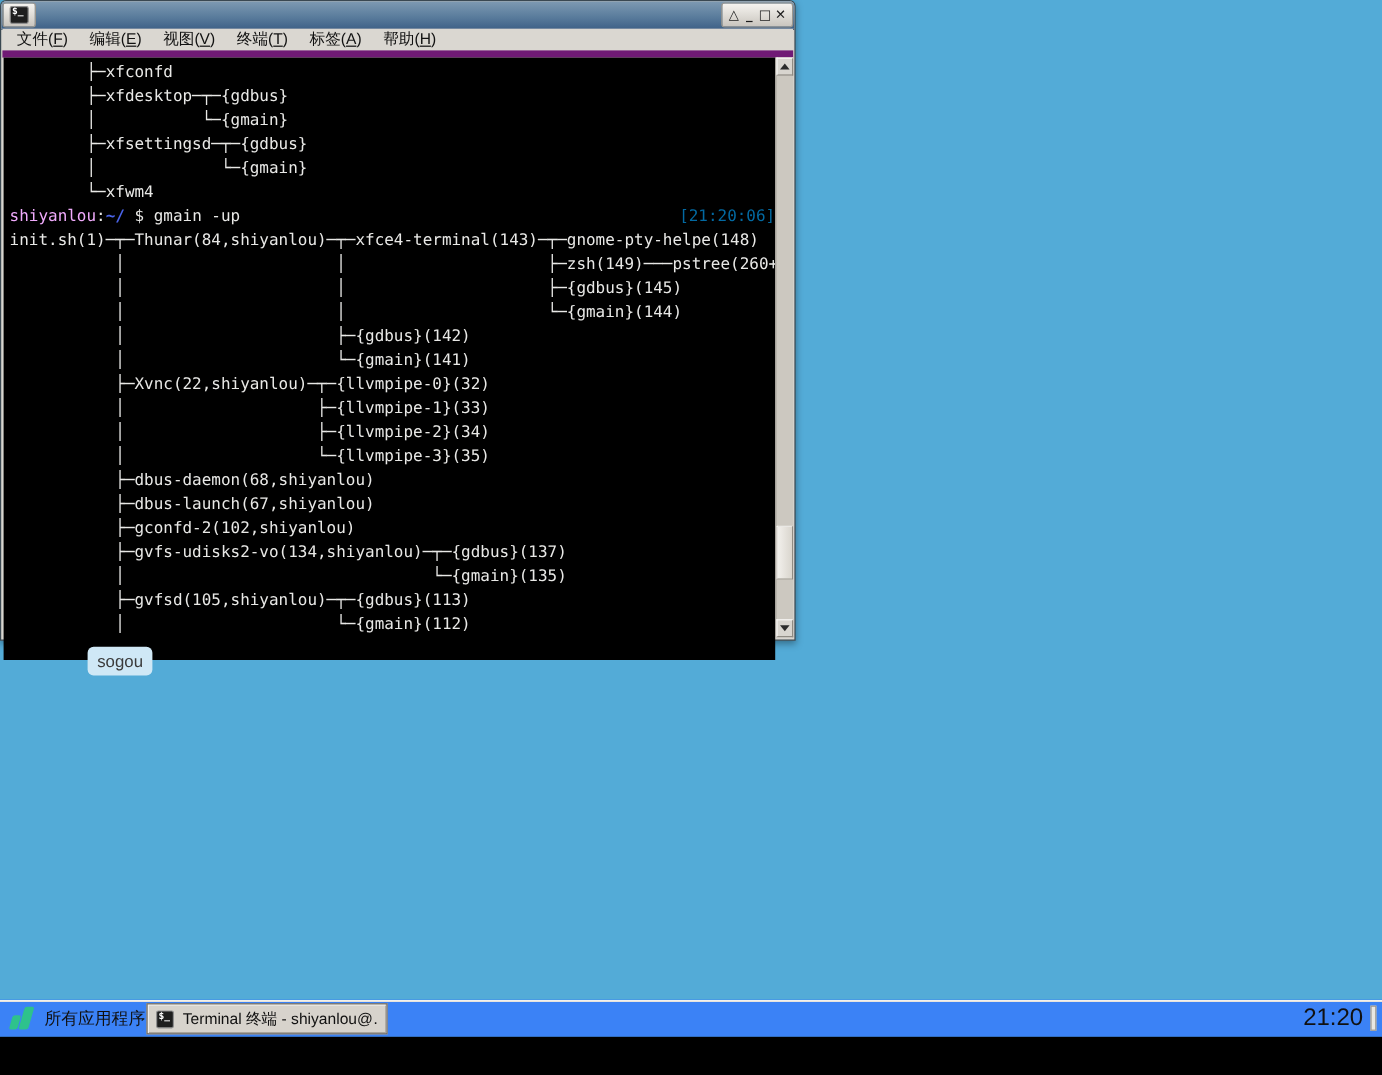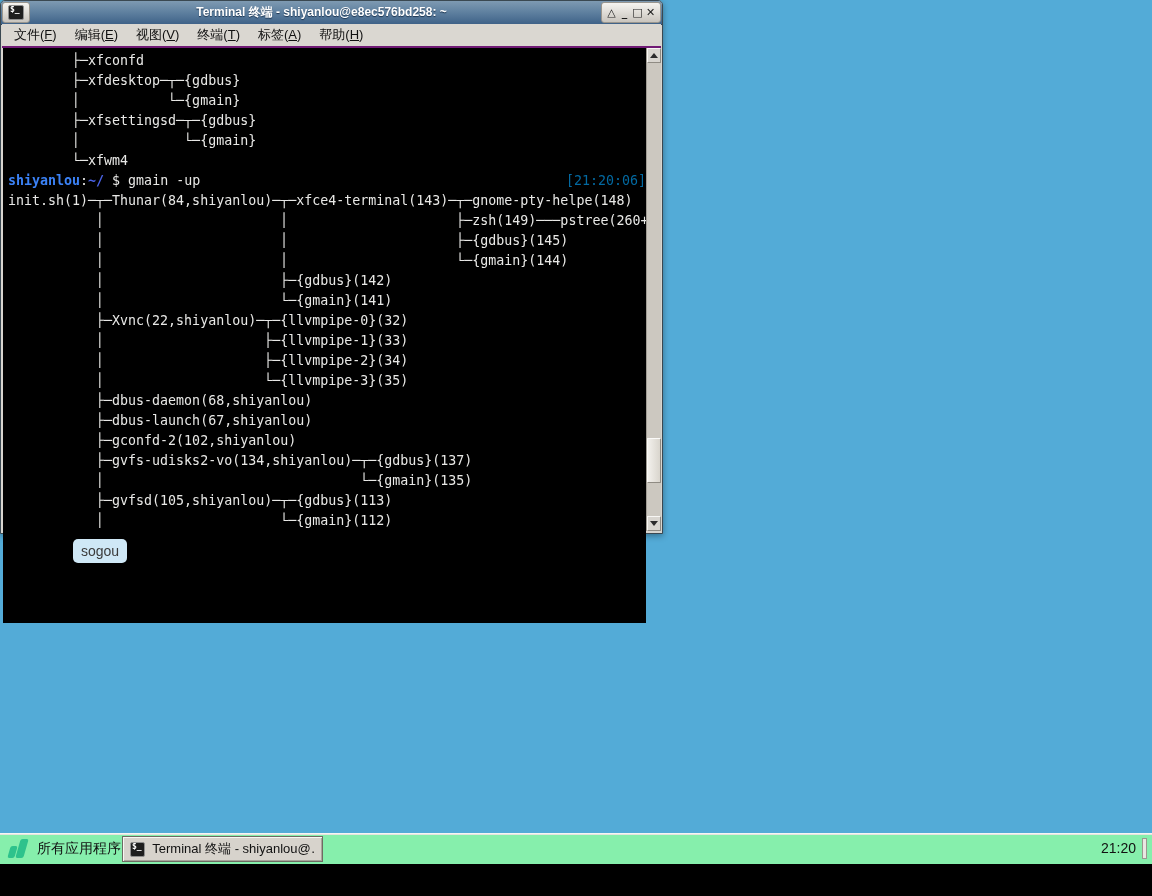--- a/index.html
+++ b/index.html
@@ -45,36 +45,36 @@
     background:linear-gradient(#f6f4f0,#c9c5be);
     border:1px solid #9a968e;border-radius:3px;box-sizing:border-box;
     display:flex;align-items:center;padding:0 4px;gap:2px;
   }
   .win-btn{
     width:11px;height:19px;border:none;background:transparent;padding:0;
     font:bold 11px/19px "DejaVu Sans",sans-serif;color:#1b1b1b;text-align:center;cursor:default;
   }
   .menubar{
     position:absolute;left:1px;right:1px;top:23px;height:24px;
-    background:#dad7d1;border-bottom:2px solid #701a75;
+    background:#dad7d1;border-bottom:6px solid #701a75;
     display:flex;align-items:center;padding-left:12px;box-sizing:border-box;
   }
   .menu-item{font-size:13px;color:#111;margin-right:18px;white-space:nowrap;}
   .menu-item .accel{text-decoration:underline;}
 
   
   .screen{
-    position:absolute;left:2px;top:47px;width:643px;height:575px;
+    position:absolute;left:2px;top:47px;width:643px;height:502px;
     background:#000;overflow:hidden;
     font:13.3px/20px "DejaVu Sans Mono",monospace;color:#e8e8e6;
     padding:3px 0 0 5px;box-sizing:border-box;
   }
   .screen pre{margin:0;font:inherit;white-space:pre;}
   .prompt-line{display:flex;height:20px;white-space:pre;width:638px;}
-  .prompt-user{color:#3b82f6;font-weight:bold;}
+  .prompt-user{color:#f0abfc;font-weight:normal;}
   .prompt-sep{color:#e8e8e6;}
   .prompt-path{color:#4a63e7;font-weight:bold;}
   .prompt-cmd{color:#e8e8e6;}
   .prompt-time{margin-left:auto;color:#0369a1;}
 
   
   .scrollbar{
     position:absolute;right:1px;top:47px;width:15px;height:483px;
     background:#ccc8c0;border-left:1px solid #a09c94;box-sizing:border-box;
   }
@@ -97,60 +97,59 @@
   
   .sogou{
     position:absolute;left:38px;top:539px;height:24px;padding:0 8px;
     background:#cfe8f6;border-radius:5px;
     font-size:14px;color:#3b3b3b;line-height:24px;margin-left:35px;
   }
 
   
   .taskbar{
     position:absolute;left:0;top:833px;width:1152px;height:31px;
-    background:#86efac;box-shadow:inset 0 1px 0 #f6f5f2,inset 0 2px 0 #e6e4df;
+    background:#3b82f6;box-shadow:inset 0 1px 0 #f6f5f2,inset 0 2px 0 #e6e4df;
   }
   .apps-button{
     position:absolute;left:0;top:0;height:31px;display:flex;align-items:center;
     padding:0 10px 0 6px;gap:8px;
   }
   .logo{position:relative;width:23px;height:25px;}
   .logo .leaf1{position:absolute;left:3px;top:10px;width:7px;height:12px;background:#2ec28c;transform:skewX(-16deg);border-radius:2px;}
   .logo .leaf2{position:absolute;left:12px;top:3px;width:8px;height:19px;background:#2ec28c;transform:skewX(-16deg);border-radius:2px;}
   .apps-label{font-size:14px;color:#111;}
   .task-button{
     position:absolute;left:122px;top:3px;width:201px;height:26px;
     background:#d7d3cc;border:1px solid #6e6a63;
     box-shadow:inset 1px 1px 0 #f8f7f4,inset -1px -1px 0 #a8a49c;
     box-sizing:border-box;display:flex;align-items:center;gap:7px;padding:0 7px;
   }
   .task-label{font-size:13px;color:#111;white-space:nowrap;overflow:hidden;}
   .clock{
     position:absolute;right:16px;top:0;height:31px;line-height:31px;
-    font-size:14px;color:#111;
+    font-size:20px;color:#111;
   }
   .panel-grip{
     position:absolute;right:5px;top:5px;width:5px;height:21px;
     background:#e9e7e2;border:1px solid #9b978f;box-sizing:border-box;
   }
 
   .bottom-strip{position:absolute;left:0;top:864px;width:1152px;height:32px;background:#000;}
 </style>
 </head>
 <body>
 
 <div class="window">
 
   <div class="titlebar">
     <div class="title-icon-tab">
       <div class="term-icon">
         <span>$_</span>
       </div>
     </div>
-    <div class="title-text">Terminal 终端 - shiyanlou@e8ec576bd258: ~</div>
     <div class="title-buttons-tab">
       <button class="win-btn">△</button>
       <button class="win-btn">_</button>
       <button class="win-btn">□</button>
       <button class="win-btn">✕</button>
     </div>
   </div>
 
   <div class="menubar">
     <span class="menu-item"><span>文件(</span><span class="accel">F</span><span>)</span></span>

